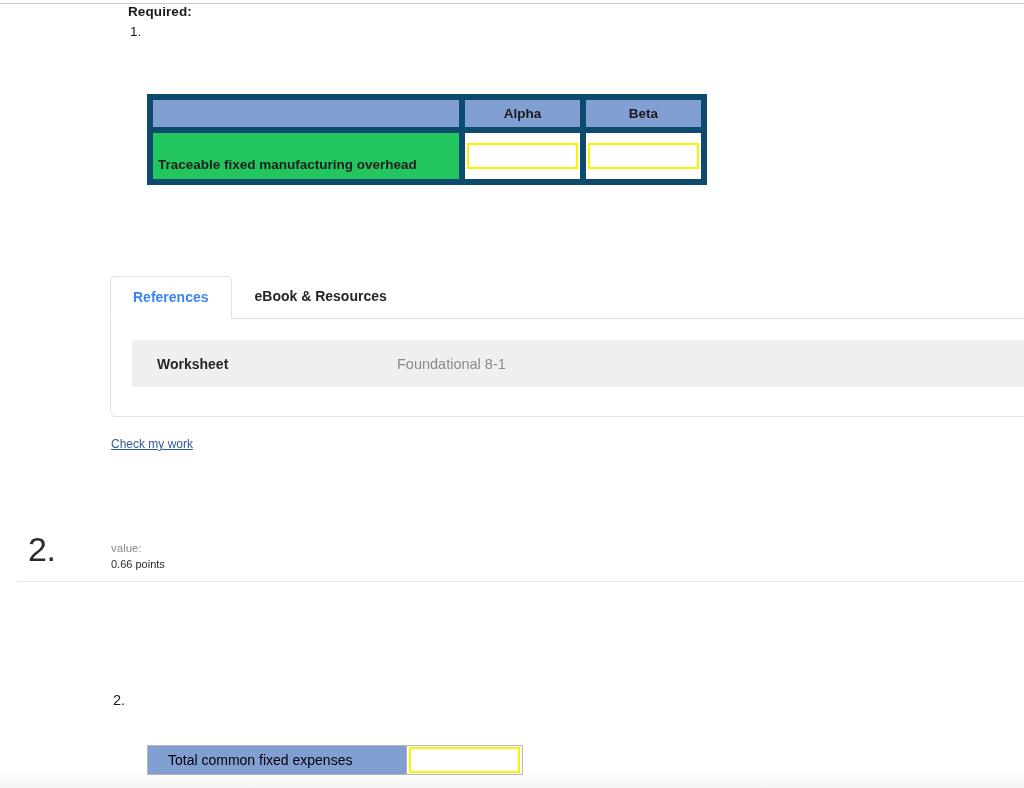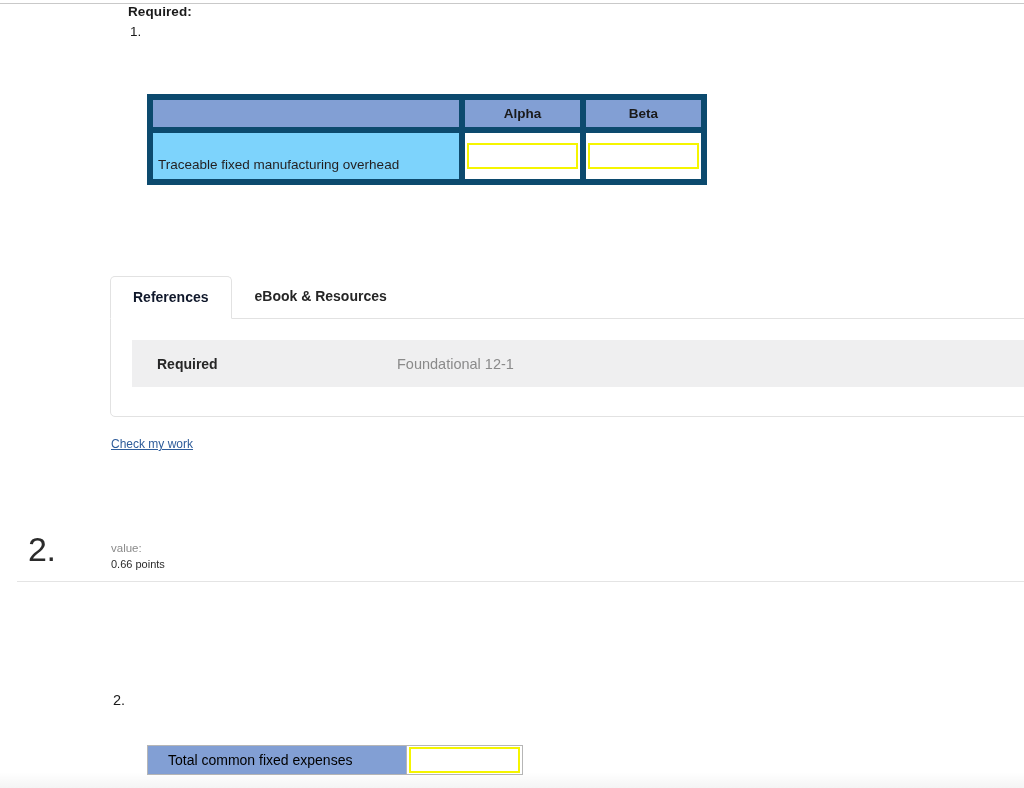--- a/index.html
+++ b/index.html
@@ -89,23 +89,24 @@
   }
   .ans-table-1 thead th.blank-head {
     width: 306px;
   }
   .ans-table-1 thead th.col-head {
     width: 115px;
   }
   .ans-table-1 td.row-label {
     height: 30px;
     padding: 16px 6px 0 5px;
-    background: #7dd3fc;
+    background: #22c55e;
     white-space: nowrap;
     vertical-align: middle;
+    font-weight: bold;
   }
   .ans-table-1 td.cell-input {
     background: #ffffff;
     vertical-align: middle;
     text-align: center;
   }
   .answer-box {
     display: block;
     box-sizing: border-box;
     width: 111px;
@@ -136,21 +137,21 @@
   }
   .tab {
     font-size: 14px;
     font-weight: bold;
     padding: 11px 22px 12px 22px;
     line-height: 18px;
     box-sizing: border-box;
     cursor: pointer;
   }
   .tab.active {
-    color: #0f172a;
+    color: #3b82f6;
     background: #ffffff;
     border: 1px solid #e2e2e2;
     border-bottom: 1px solid #ffffff;
     border-top-left-radius: 5px;
     border-top-right-radius: 5px;
     margin-bottom: -1px;
   }
   .tab.inactive {
     color: #262626;
     background: transparent;
@@ -333,22 +334,22 @@
     </tbody>
   </table>
 
   <div class="tabs-wrap">
     <div class="tab-strip">
       <div class="tab active">References</div>
       <div class="tab inactive">eBook &amp; Resources</div>
     </div>
     <div class="tab-panel">
       <div class="worksheet-band">
-        <div class="worksheet-title">Required</div>
-        <div class="worksheet-ref">Foundational 12-1</div>
+        <div class="worksheet-title">Worksheet</div>
+        <div class="worksheet-ref">Foundational 8-1</div>
       </div>
     </div>
   </div>
 
   <a class="check-link">Check my work</a>
 
   <div class="q2-number">2.</div>
   <div class="q2-value-wrap">
     <div class="q2-value-label">value:</div>
     <div class="q2-value-points">0.66 points</div>

